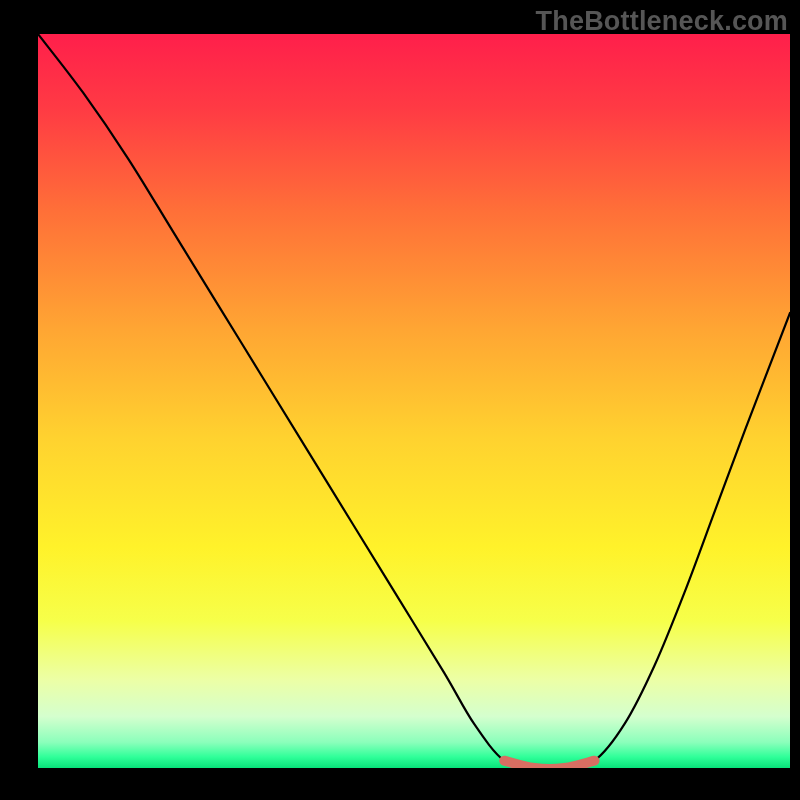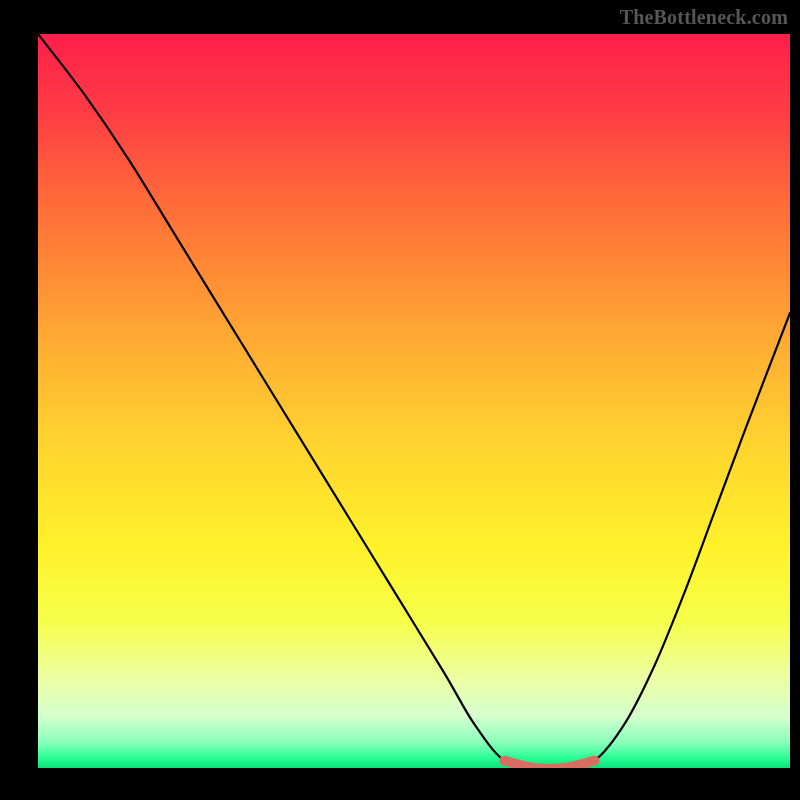--- a/index.html
+++ b/index.html
@@ -15,22 +15,22 @@
     left: 0;
     top: 0;
     width: 800px;
     height: 800px;
     background: #000;
   }
   .watermark {
     position: absolute;
     top: 6px;
     right: 12px;
-    font-family: Liberation Serif, serif;
-    font-size: 20px;
+    font-family: Liberation Sans, sans-serif;
+    font-size: 27px;
     font-weight: 600;
     color: #565656;
     letter-spacing: 0.2px;
     z-index: 10;
   }
   svg {
     position: absolute;
     left: 0;
     top: 0;
   }

